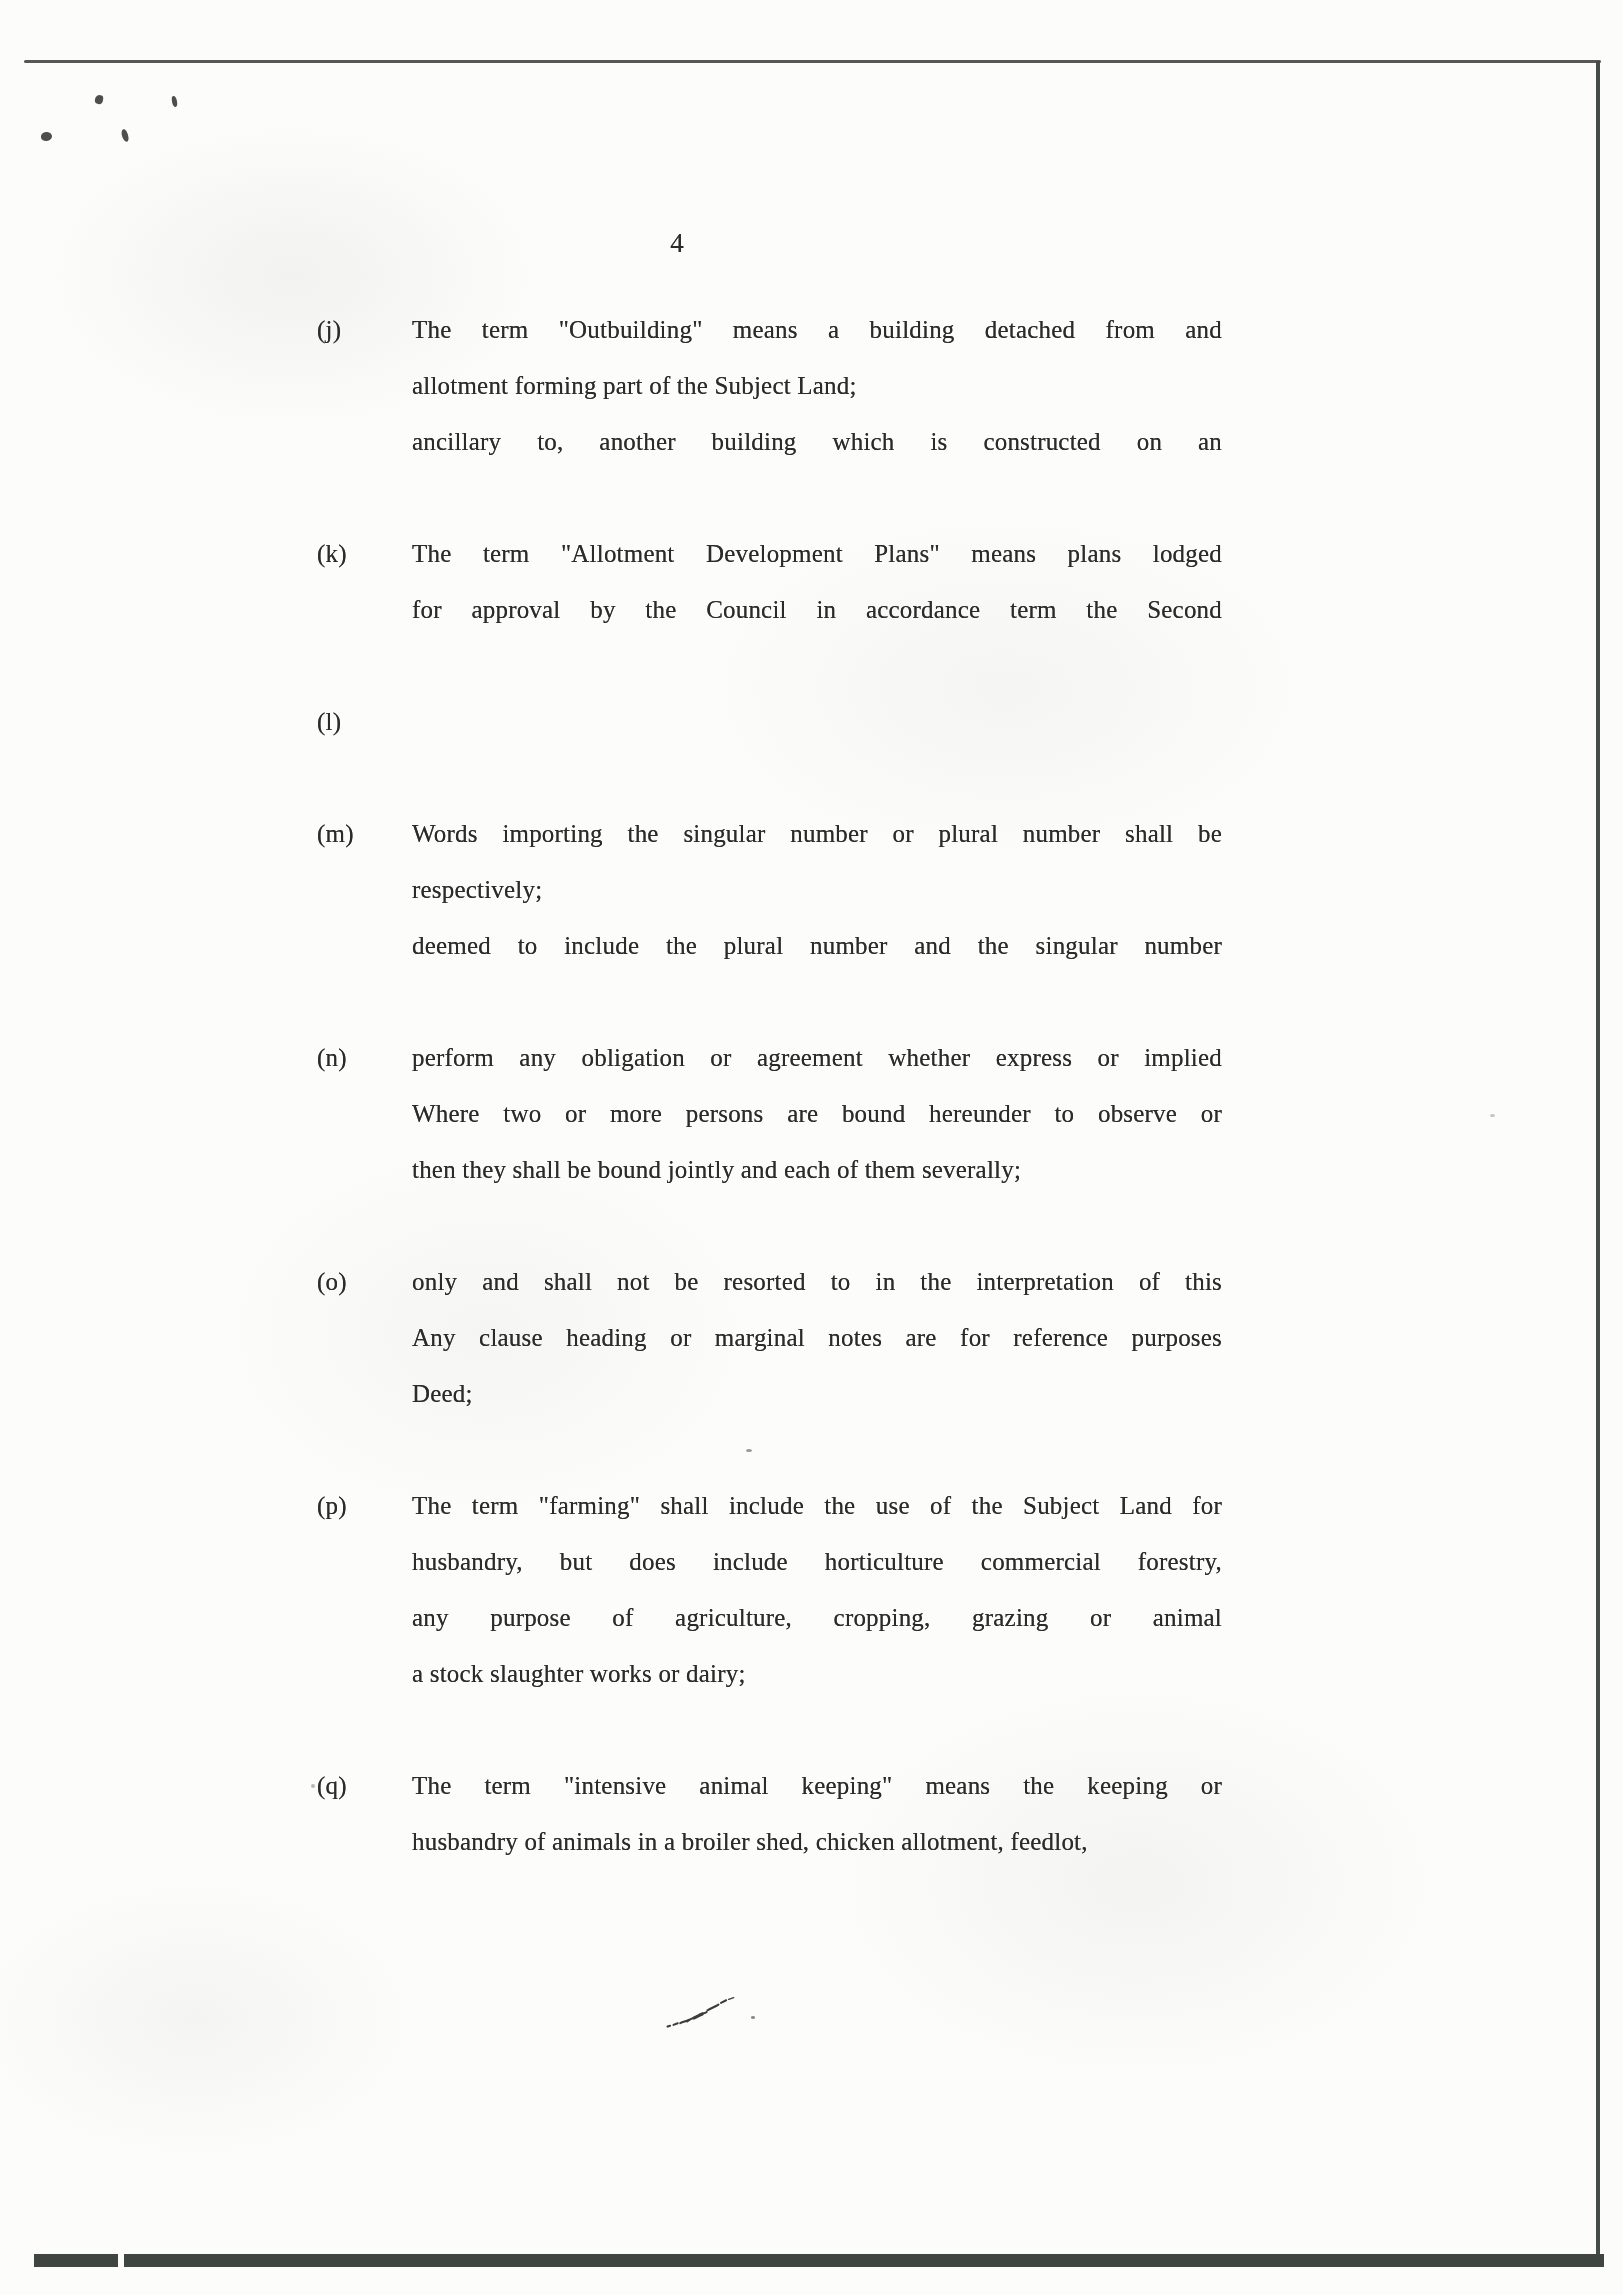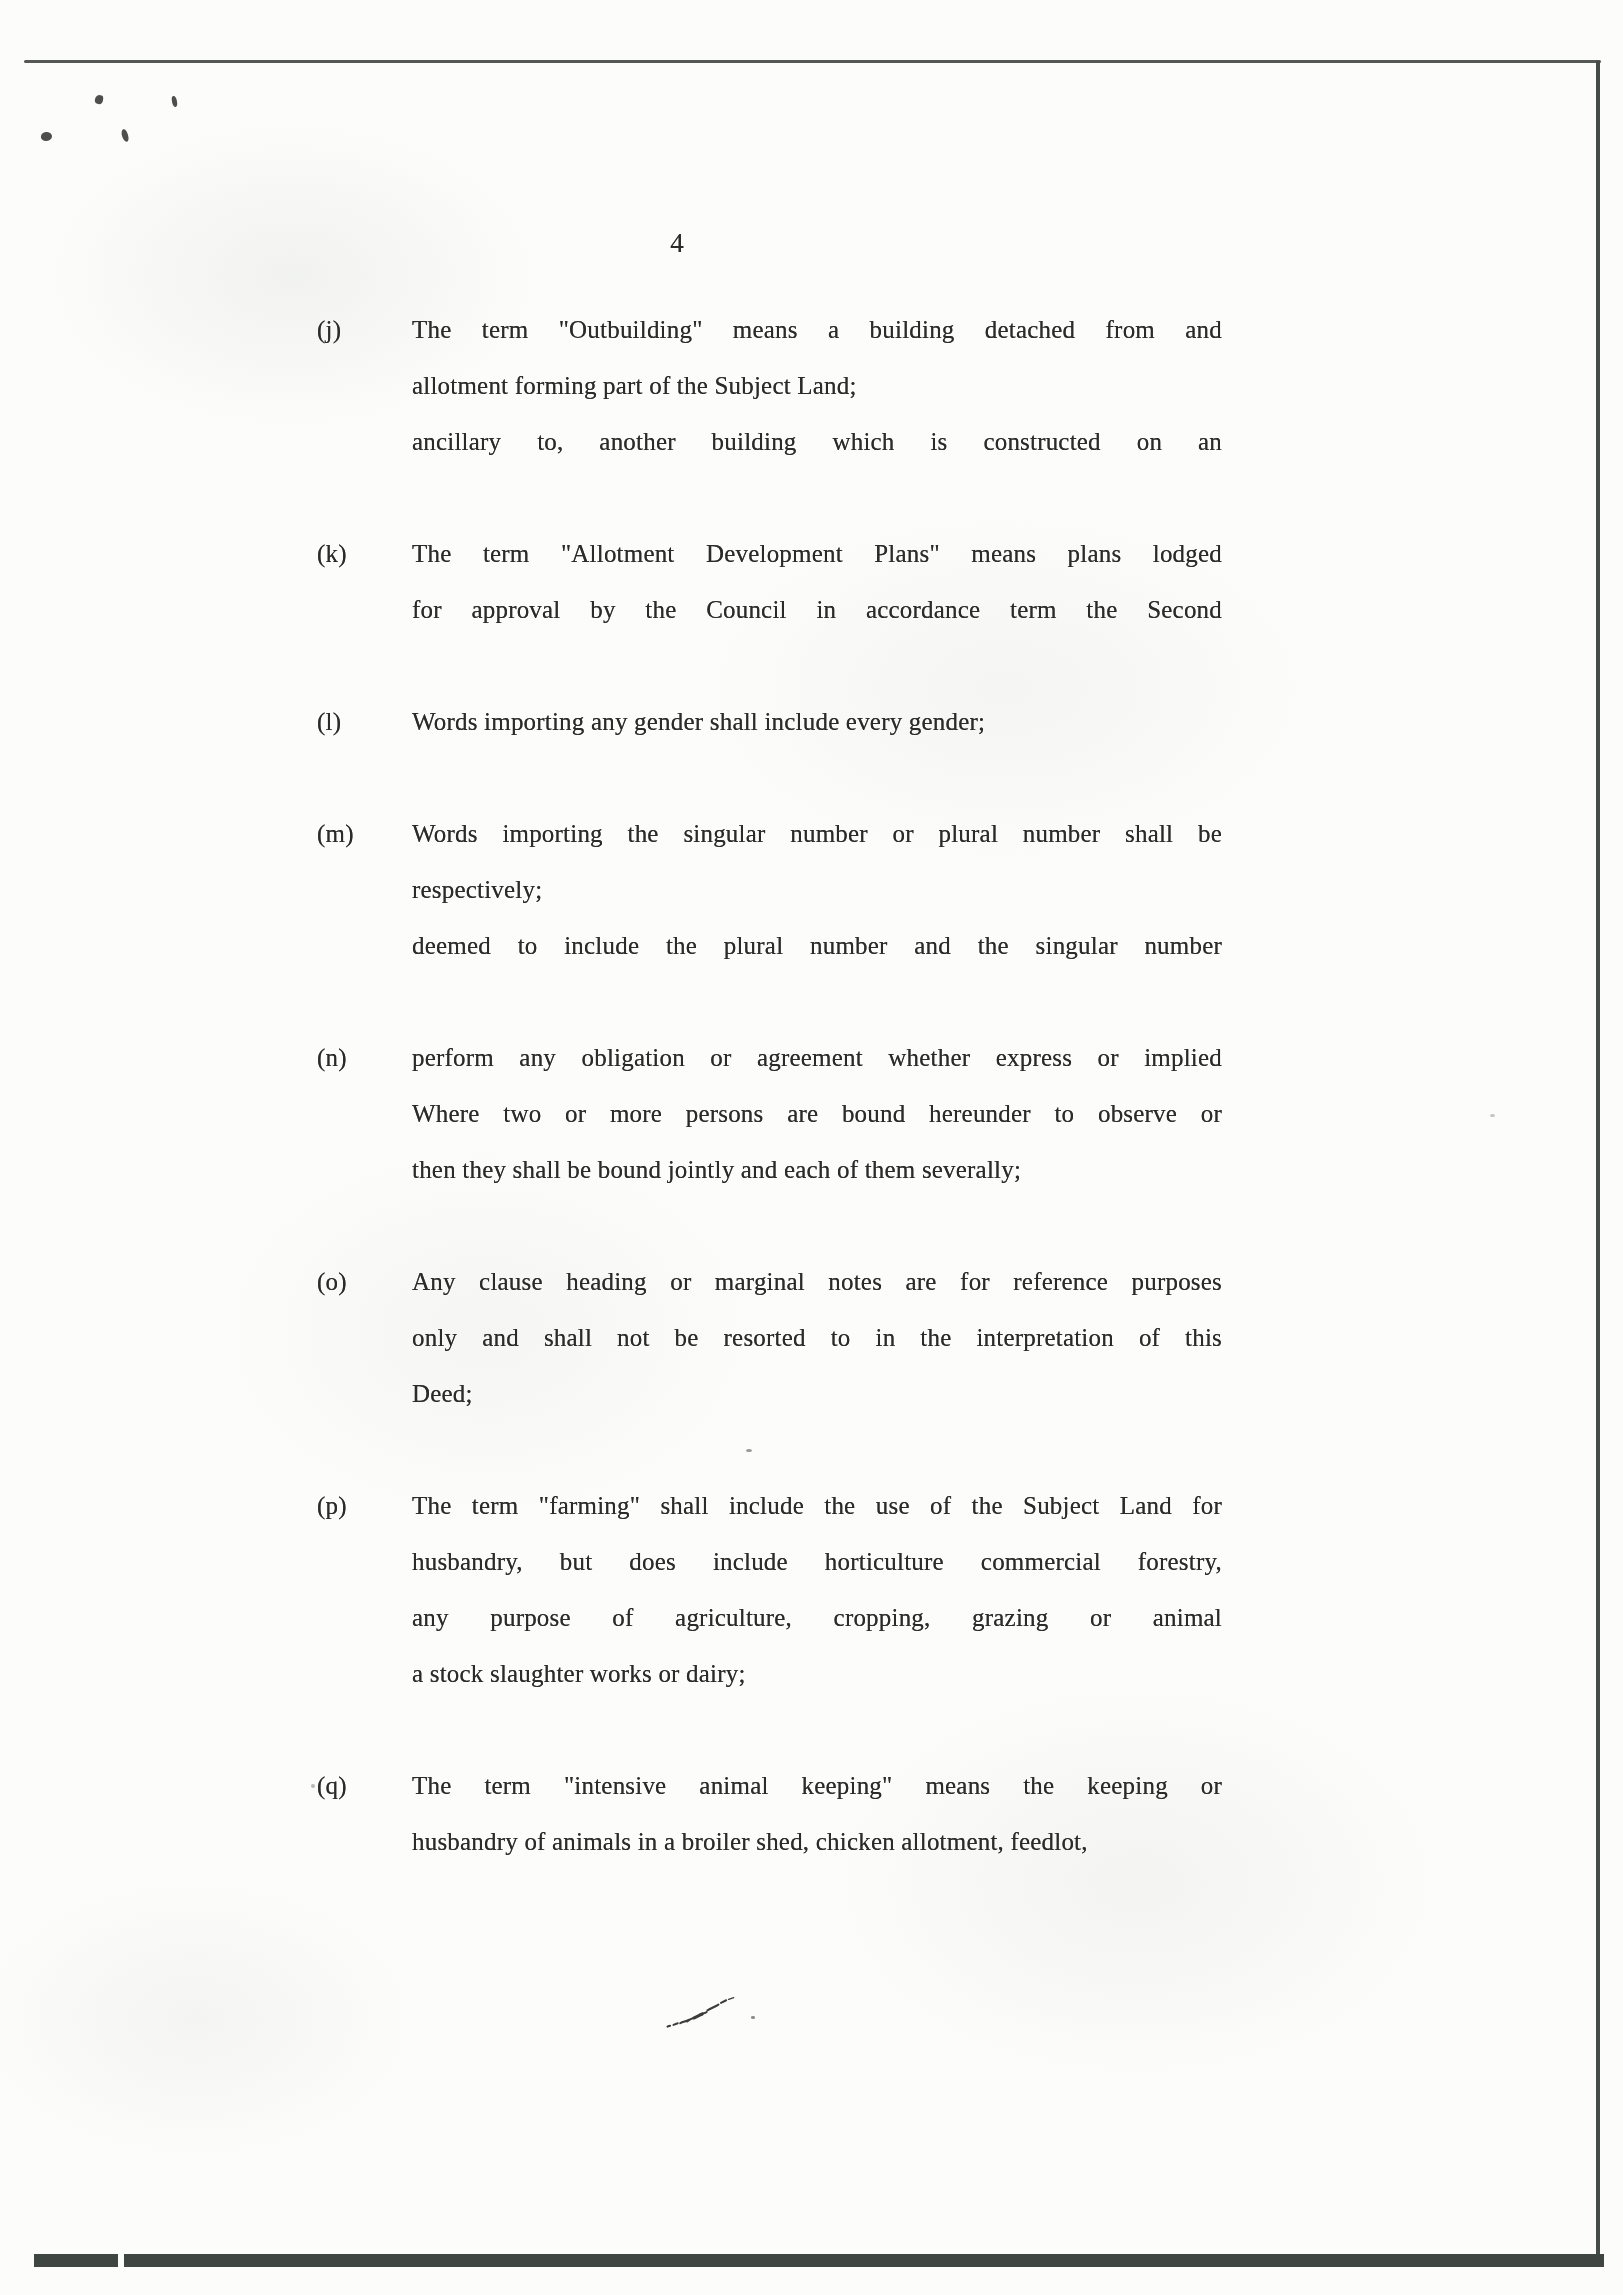--- a/index.html
+++ b/index.html
@@ -97,45 +97,42 @@
   </div>
       <div class="clause">
     <div class="clabel">(k)</div>
     <div class="ctext">
           <div class="cline fill">The term "Allotment Development Plans" means plans lodged</div>
           <div class="cline fill">for approval by the Council in accordance term the Second</div>
         </div>
   </div>
       <div class="clause">
     <div class="clabel">(l)</div>
-    <div class="ctext">
-          <div class="cline">Words importing any gender shall include every gender;</div>
-        </div>
   </div>
       <div class="clause">
     <div class="clabel">(m)</div>
     <div class="ctext">
           <div class="cline fill">Words importing the singular number or plural number shall be</div>
           <div class="cline">respectively;</div>
           <div class="cline fill">deemed to include the plural number and the singular number</div>
         </div>
   </div>
       <div class="clause">
     <div class="clabel">(n)</div>
     <div class="ctext">
           <div class="cline fill">perform any obligation or agreement whether express or implied</div>
           <div class="cline fill">Where two or more persons are bound hereunder to observe or</div>
           <div class="cline">then they shall be bound jointly and each of them severally;</div>
         </div>
   </div>
       <div class="clause">
     <div class="clabel">(o)</div>
     <div class="ctext">
+          <div class="cline fill">only and shall not be resorted to in the interpretation of this</div>
           <div class="cline fill">Any clause heading or marginal notes are for reference purposes</div>
-          <div class="cline fill">only and shall not be resorted to in the interpretation of this</div>
           <div class="cline">Deed;</div>
         </div>
   </div>
       <div class="clause">
     <div class="clabel">(p)</div>
     <div class="ctext">
           <div class="cline fill">The term "farming" shall include the use of the Subject Land for</div>
           <div class="cline fill">husbandry, but does include horticulture commercial forestry,</div>
           <div class="cline fill">any purpose of agriculture, cropping, grazing or animal</div>
           <div class="cline">a stock slaughter works or dairy;</div>

